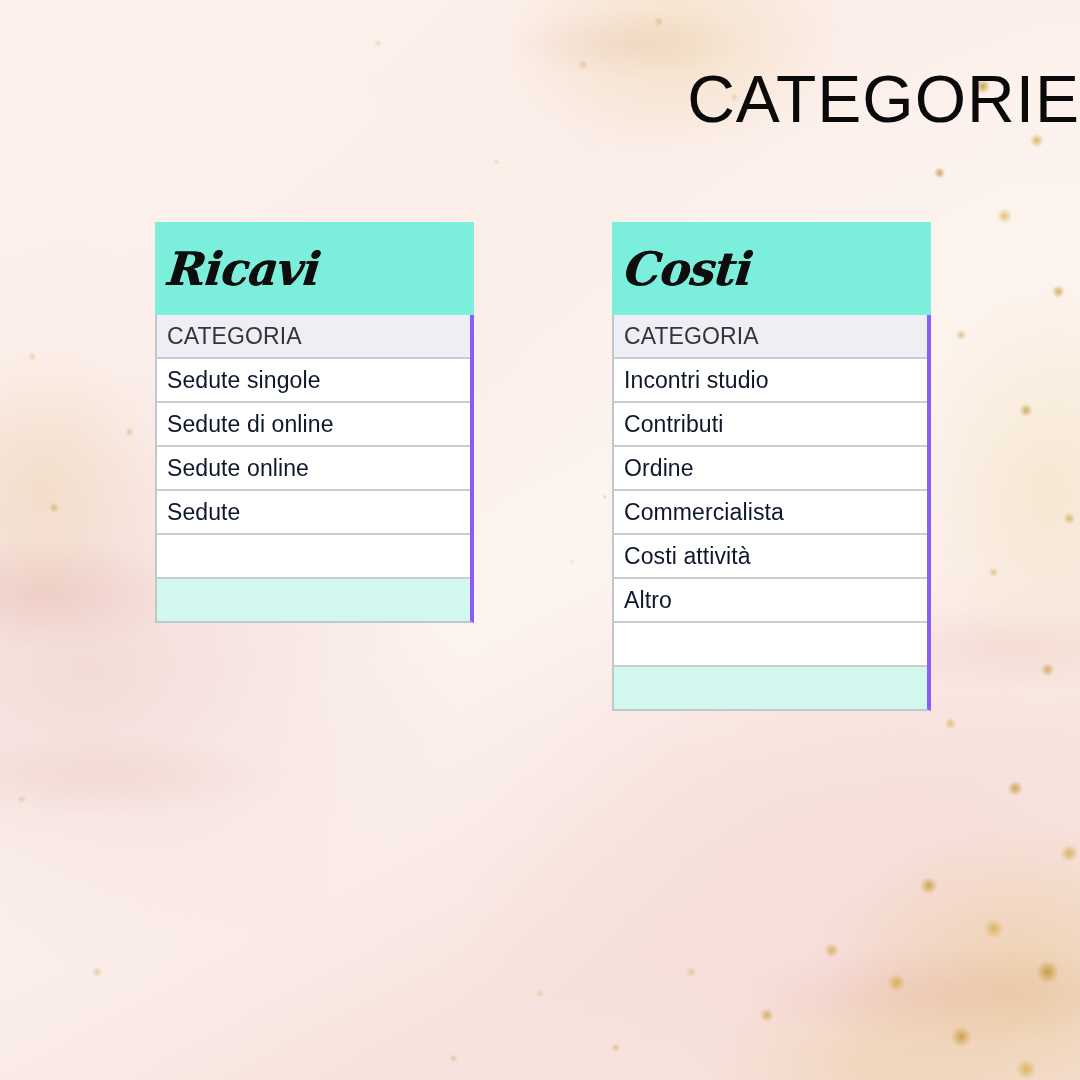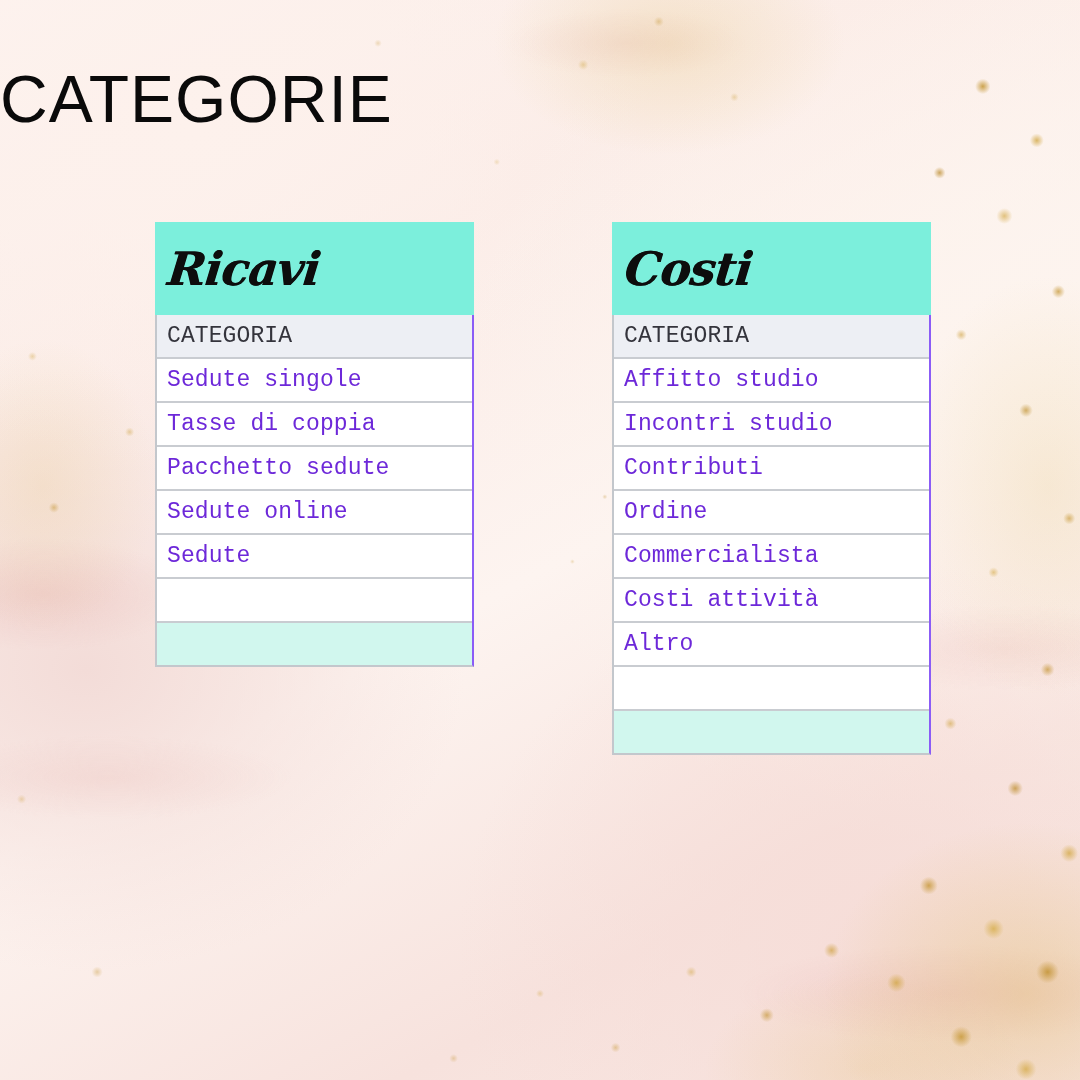--- a/index.html
+++ b/index.html
@@ -98,21 +98,21 @@
       radial-gradient(ellipse 14% 18% at 4% 45%,  rgba(224,190,112,.20) 0%, rgba(224,190,112,0) 76%),
       radial-gradient(ellipse 20% 12% at 80% 99%, rgba(226,192,116,.26) 0%, rgba(226,192,116,0) 74%);
   }
 
   
   #page-title {
     position: absolute;
     top: 66px;
     left: 0;
     width: 1080px;
-    text-align: left;
+    text-align: right;
     font-family: "Liberation Sans", sans-serif;
     font-size: 66px;
     font-weight: 300;
     letter-spacing: 1px;
     color: #0a0a0a;
     line-height: 1;
   }
 
   
   .category-table {
@@ -136,35 +136,34 @@
     font-size: 46px;
     color: #0d0d0d;
     line-height: 1;
     transform: skewX(-6deg);
     letter-spacing: -1px;
     text-shadow: 0.5px 0 0 #0d0d0d;
   }
 
   .table-body {
     border-left: 2px solid #c3c7cc;
-    border-right: 2px solid #8b5cf6;
+    border-right: 4px solid #8b5cf6;
     border-bottom: 2px solid #c3c7cc;
-    font-family: Liberation Mono, monospace;
   }
 
   .table-row {
     height: 44px;
     display: flex;
     align-items: center;
     padding-left: 10px;
     border-bottom: 2px solid #c9ccd1;
     background: #ffffff;
     font-size: 23px;
     font-weight: 400;
-    color: #6d28d9;
+    color: #0f172a;
     letter-spacing: .1px;
     overflow: hidden;
     white-space: nowrap;
   }
   .table-row.header-row {
     background: #edeff4;
     color: #34343c;
   }
   .table-row.empty-row { }
   .table-row.footer-row {
@@ -183,36 +182,34 @@
 
 <div id="page-title">CATEGORIE</div>
 
 <div class="category-table" id="table-ricavi">
   <div class="table-banner">
     <span class="banner-title">Ricavi</span>
   </div>
   <div class="table-body">
     <div class="table-row header-row">CATEGORIA</div>
     <div class="table-row">Sedute singole</div>
-    <div class="table-row">Tasse di coppia</div>
-    <div class="table-row">Pacchetto sedute</div>
+    <div class="table-row">Sedute di online</div>
     <div class="table-row">Sedute online</div>
     <div class="table-row">Sedute</div>
     <div class="table-row empty-row"></div>
     <div class="table-row footer-row"></div>
   </div>
 </div>
 
 <div class="category-table" id="table-costi">
   <div class="table-banner">
     <span class="banner-title">Costi</span>
   </div>
   <div class="table-body">
     <div class="table-row header-row">CATEGORIA</div>
-    <div class="table-row">Affitto studio</div>
     <div class="table-row">Incontri studio</div>
     <div class="table-row">Contributi</div>
     <div class="table-row">Ordine</div>
     <div class="table-row">Commercialista</div>
     <div class="table-row">Costi attività</div>
     <div class="table-row">Altro</div>
     <div class="table-row empty-row"></div>
     <div class="table-row footer-row"></div>
   </div>
 </div>

